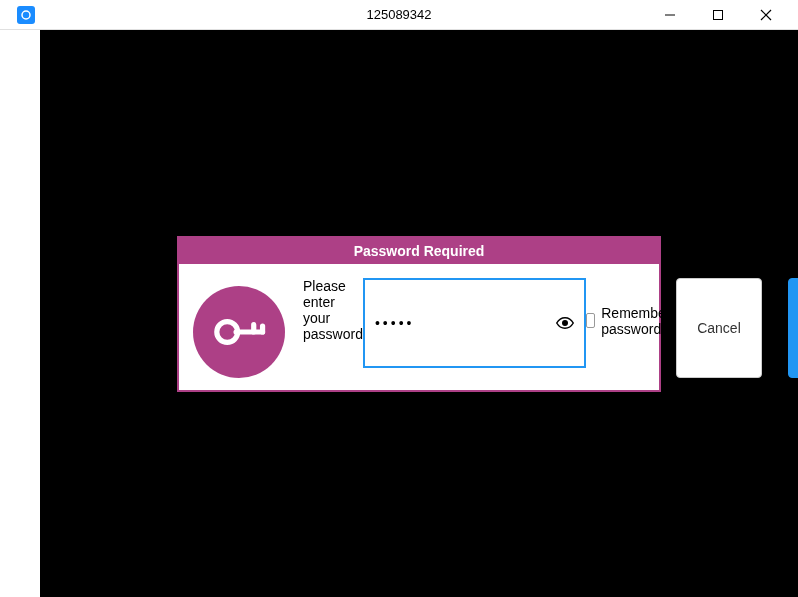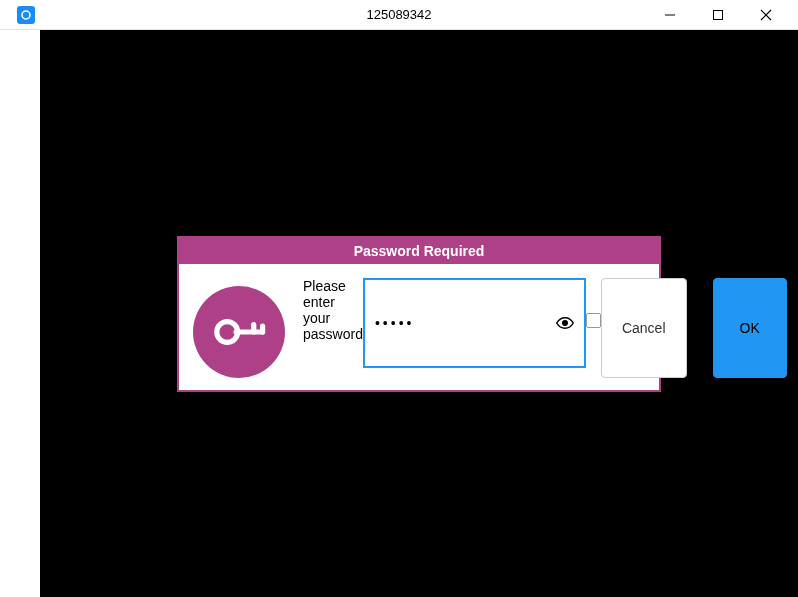--- a/index.html
+++ b/index.html
@@ -206,20 +206,21 @@
           <input type="text" class="password-input" readonly="" value="•••••" style="">
           <div class="eye-btn">
             <svg viewBox="0 0 24 24" fill="none" stroke="#000" stroke-width="2">
               <path d="M1 12s4-7 11-7 11 7 11 7-4 7-11 7-11-7-11-7z"></path>
               <circle cx="12" cy="12" r="3" fill="#000"></circle>
             </svg>
           </div>
         </div>
         <div class="checkbox-row">
           <div class="checkbox"></div>
+          <span class="checkbox-label">Remember password</span>
         </div>
         <div class="button-row">
           <button class="btn btn-cancel">Cancel</button>
           <button class="btn btn-ok">OK</button>
         </div>
       </div>
     </div>
   </div>
 </div>
 

